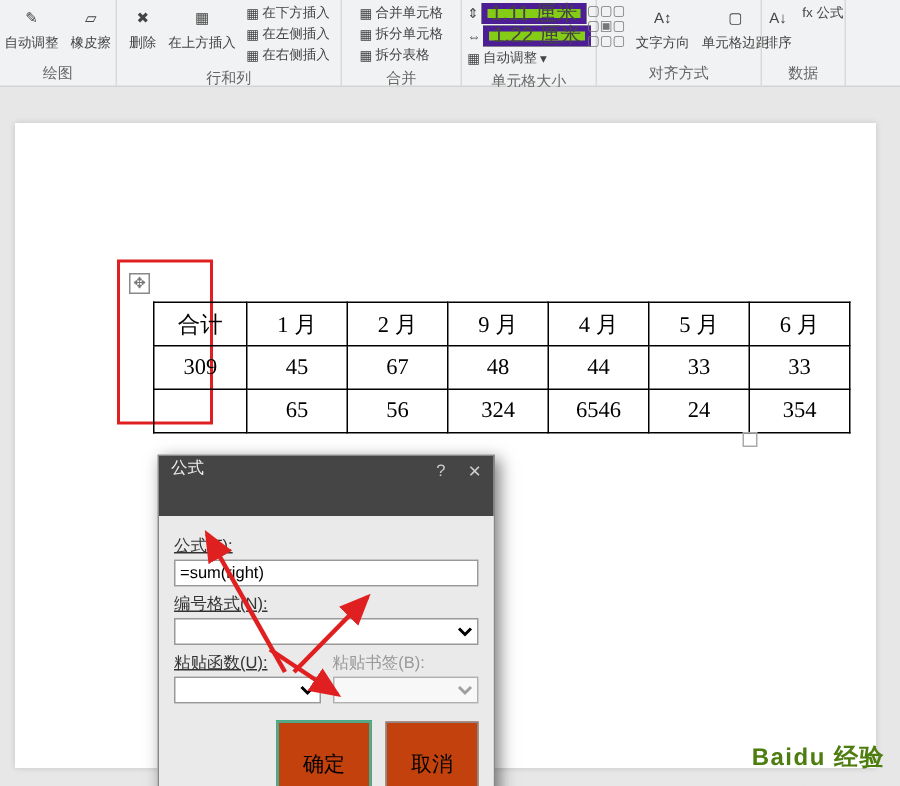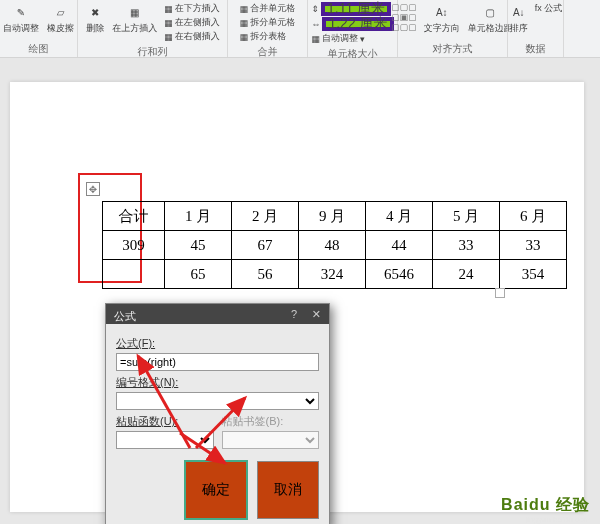--- a/index.html
+++ b/index.html
@@ -16,21 +16,21 @@
 .spin{border:4px solid #4c1d95;background:#84cc16;padding:0 2px;font-size:14px;min-width:48px;height:14px;display:inline-flex;align-items:center}
 .canvas{position:absolute;top:58px;left:0;right:0;bottom:0;background:#e7e7e7}
 .page{position:absolute;top:24px;left:10px;width:574px;height:430px;background:#fff;box-shadow:0 0 4px rgba(0,0,0,.15)}
 .redbox{position:absolute;top:115px;left:78px;width:64px;height:110px;border:2px solid #e02020}
 .tbl{position:absolute;top:143px;left:102px;border-collapse:collapse}
 .tbl td{border:1px solid #000;width:67px;height:29px;text-align:center;font-size:15px;font-family:SimSun,serif}
 .tbl td.first{width:62px}
 .handle{position:absolute;top:124px;left:86px;width:14px;height:14px;border:1px solid #888;font-size:10px;color:#777;display:flex;align-items:center;justify-content:center}
 .sq{position:absolute;top:230px;left:495px;width:10px;height:10px;border:1px solid #aaa}
 .dialog{position:absolute;top:245px;left:105px;width:225px;background:#fff;border:1px solid #888;box-shadow:3px 3px 10px rgba(0,0,0,.5);font-size:11px}
-.dlg-title{background:#454545;color:#eee;height:20px;display:flex;align-items:flex-end;padding:0 8px;position:relative}
+.dlg-title{background:#454545;color:#eee;height:40px;display:flex;align-items:flex-start;padding:0 8px;position:relative}
 .dlg-title .q{position:absolute;right:32px;top:4px;color:#ccc;cursor:pointer}
 .dlg-title .x{position:absolute;right:8px;top:4px;color:#ccc;cursor:pointer}
 .dlg-body{background:#eaeaea;padding:8px 10px}
 .fld-label{font-size:11px;color:#333;margin:4px 0 2px}
 .fld-input{width:100%;border:1px solid #999;background:#fff;height:18px;font-size:11px;padding:0 3px}
 .fld-select{width:100%;border:1px solid #999;background:#fff;height:18px;font-size:11px}
 .row2{display:flex;gap:8px}
 .row2>div{flex:1}
 .greyed{color:#999}
 .dlg-btns{display:flex;justify-content:flex-end;gap:10px;margin-top:12px}

